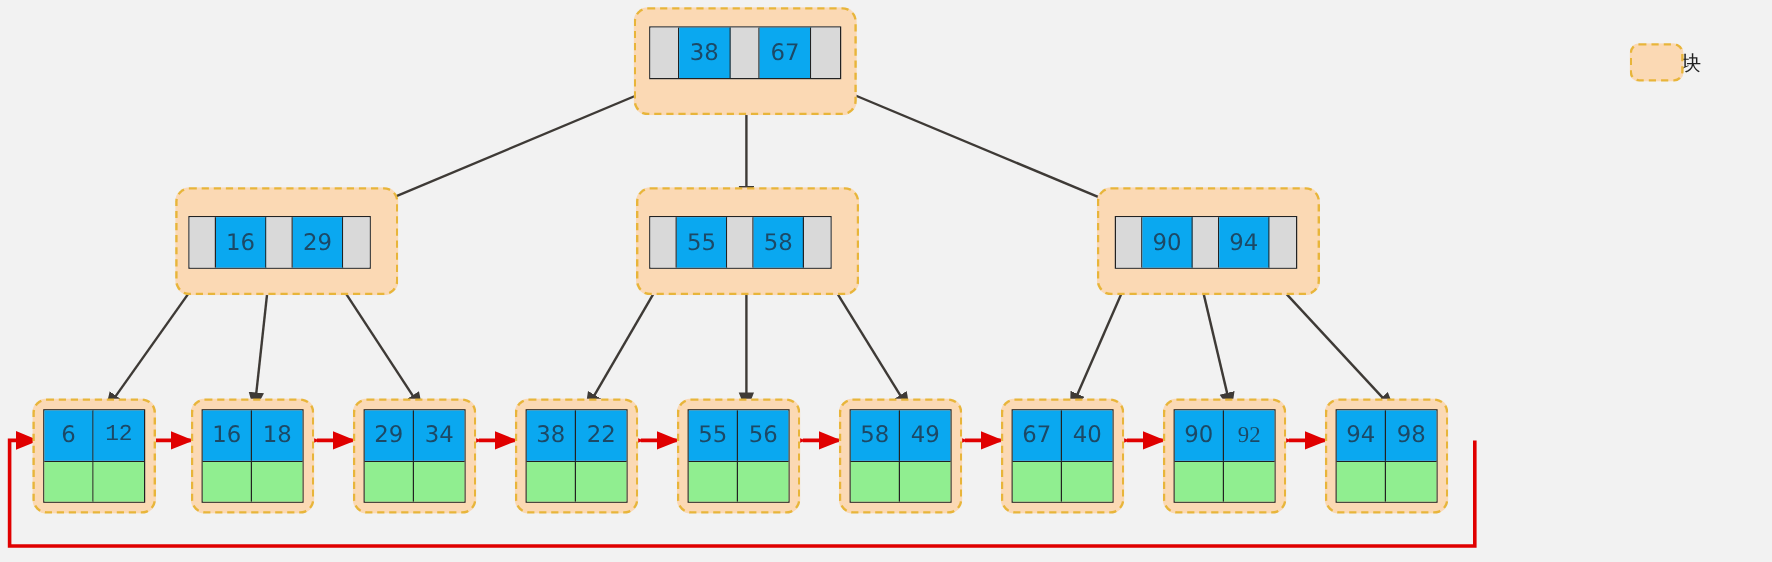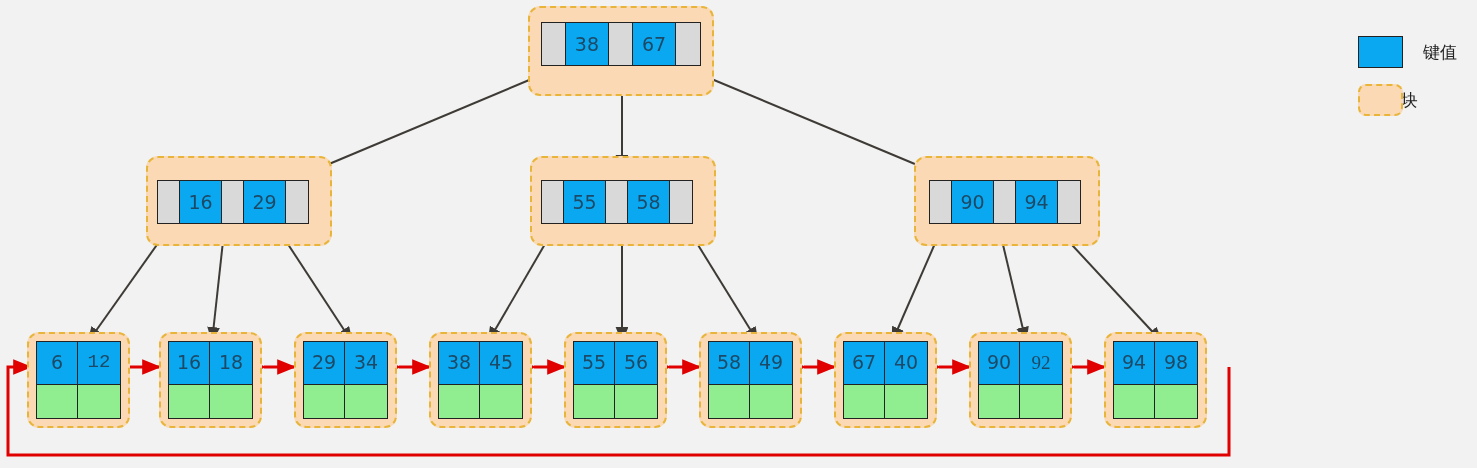--- a/index.html
+++ b/index.html
@@ -231,21 +231,21 @@
   <div class="leaf-row data" style="height:34px;">
     <div class="leaf-cell data" style="width:42px;"></div>
     <div class="leaf-cell data" style="width:43px;"></div>
   </div>
 </div>
 
 <div class="page" style="left:429px; top:332px; width:103px; height:96px;"></div>
 <div class="leaf" style="left:438px; top:341px; width:85px; height:78px;">
   <div class="leaf-row keys" style="height:44px;">
     <div class="leaf-cell key" style="width:42px;">38</div>
-    <div class="leaf-cell key" style="width:43px;">45</div>
+    <div class="leaf-cell key" style="width:43px;">22</div>
   </div>
   <div class="leaf-row data" style="height:34px;">
     <div class="leaf-cell data" style="width:42px;"></div>
     <div class="leaf-cell data" style="width:43px;"></div>
   </div>
 </div>
 
 <div class="page" style="left:564px; top:332px; width:103px; height:96px;"></div>
 <div class="leaf" style="left:573px; top:341px; width:85px; height:78px;">
   <div class="leaf-row keys" style="height:44px;">
@@ -300,21 +300,17 @@
     <div class="leaf-cell key" style="width:42px;">94</div>
     <div class="leaf-cell key" style="width:43px;">98</div>
   </div>
   <div class="leaf-row data" style="height:34px;">
     <div class="leaf-cell data" style="width:42px;"></div>
     <div class="leaf-cell data" style="width:43px;"></div>
   </div>
 </div>
 
 <div id="legend">
-  <div class="legend-row">
-    <div class="legend-swatch key"></div>
-    <div class="legend-label">键值</div>
-  </div>
   <div class="legend-row">
     <div class="legend-swatch page"></div>
     <div class="legend-label">页/块</div>
   </div>
 </div>
 
 </body></html>

